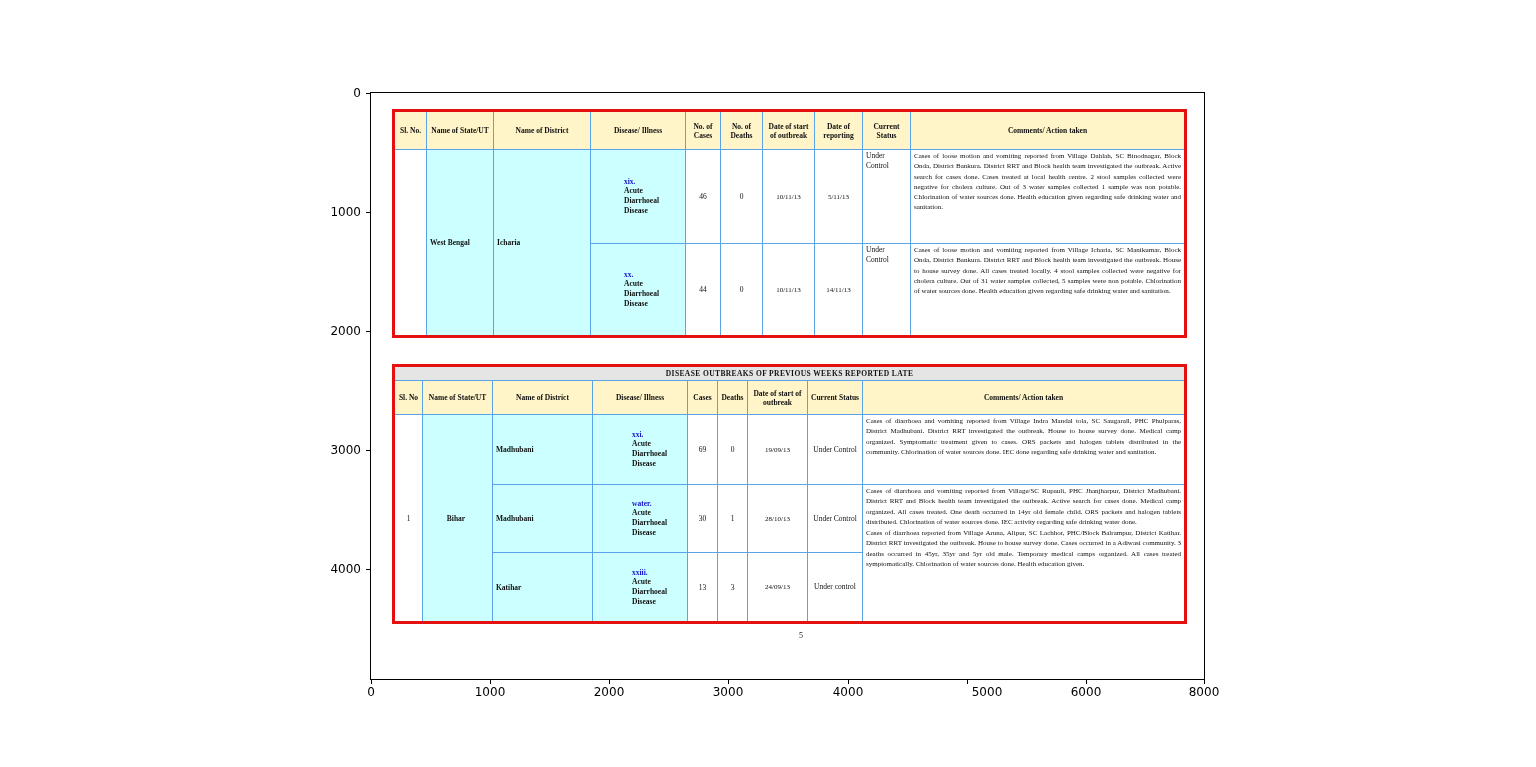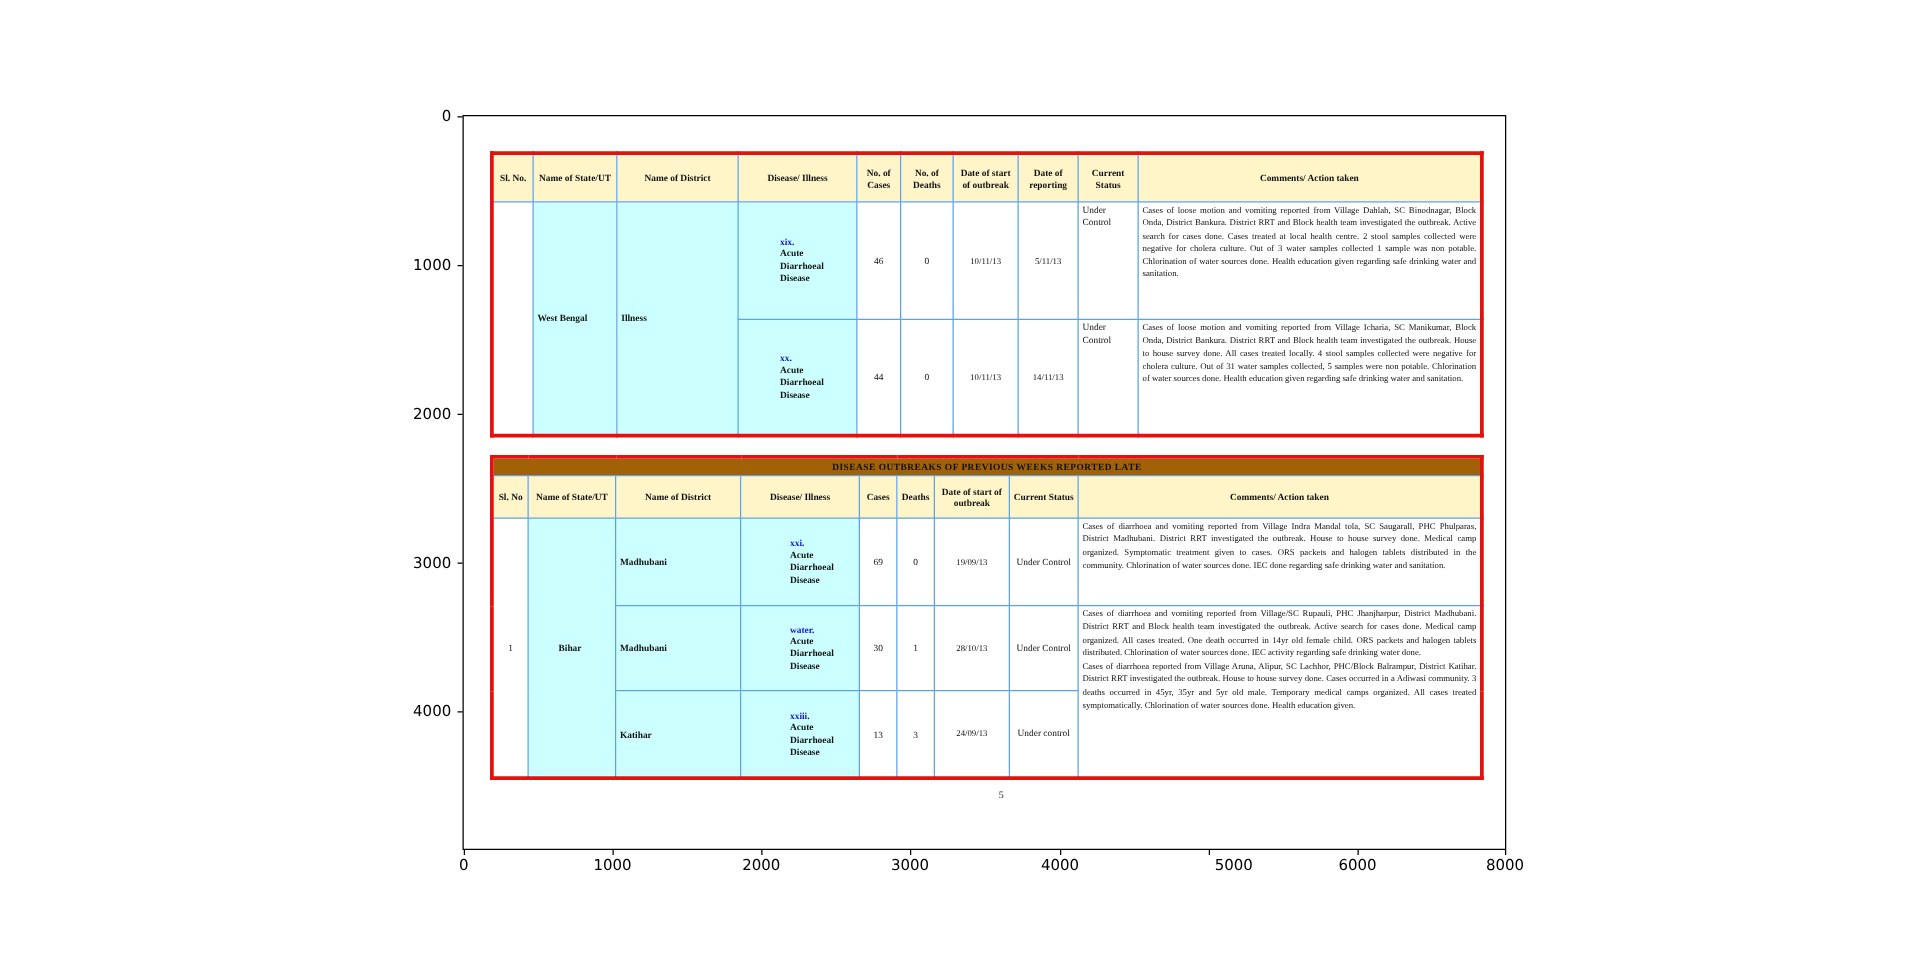--- a/index.html
+++ b/index.html
@@ -16,24 +16,24 @@
   .yticklabel {position:absolute; left:-56px; width:46px; text-align:right;
                font-family:"DejaVu Sans", sans-serif; font-size:12px; color:#000;}
 
   
   table.doc {border-collapse:collapse; table-layout:fixed; width:792px;
              border:3px solid #e51010; position:absolute;}
   table.doc td, table.doc th {border:1px solid #5ba3e8; padding:1px 3px;
              overflow:hidden; box-sizing:border-box; color:#101010;}
   table.doc th {background:#fff5c9; font-size:7.5px; font-weight:bold;
              text-align:center; vertical-align:middle; line-height:9px;}
-  .t1 {left:21px; top:28px;border-radius:17px;}
+  .t1 {left:21px; top:16px;border-radius:17px;}
   .t2 {left:21px; top:271px;}
   .cyan {background:#ccffff;}
-  .title-bar {background:#a16207; color:#1c1c66; font-weight:bold; text-align:center;
+  .title-bar {background:#e5e5e5; color:#1c1c66; font-weight:bold; text-align:center;
              font-size:7.5px; padding:0; line-height:11px; letter-spacing:0.4px;}
   .comments {font-size:7px; line-height:10.3px; text-align:justify;
              vertical-align:top; padding:2px 4px 1px 4px;margin-top:15px;}
   .comments .para {margin:0 0 1px 0;}
   .numcell {text-align:center; vertical-align:middle; font-size:7.5px;}
   .datecell {text-align:center; vertical-align:middle; font-size:7px;}
   .statustop {vertical-align:top; font-size:7.5px; line-height:9.5px; padding-top:4px; padding-left:4px;}
   .statusmid {vertical-align:middle; text-align:center; font-size:7.5px; line-height:9.5px;}
   .state-cell {font-weight:bold; font-size:7.5px; vertical-align:middle; padding-left:6px;}
   .district-cell {font-weight:bold; font-size:7.5px; vertical-align:middle; padding-left:6px;}
@@ -102,21 +102,21 @@
         <th>No. of Cases</th>
         <th>No. of Deaths</th>
         <th>Date of start of outbreak</th>
         <th>Date of reporting</th>
         <th>Current Status</th>
         <th>Comments/ Action taken</th>
       </tr>
       <tr style="height:94px">
         <td rowspan="2" class="slno-cell"></td>
         <td rowspan="2" class="cyan state-cell">West Bengal</td>
-        <td rowspan="2" class="cyan district-cell">Illness</td>
+        <td rowspan="2" class="cyan district-cell">Icharia</td>
         <td class="cyan disease-cell">
           <div class="disease-wrap">
             <span class="roman">xix.</span><span class="disease-name">Acute Diarrhoeal Disease</span>
           </div>
         </td>
         <td class="numcell">46</td>
         <td class="numcell">0</td>
         <td class="datecell">10/11/13</td>
         <td class="datecell">5/11/13</td>
         <td class="statustop">Under Control</td>

